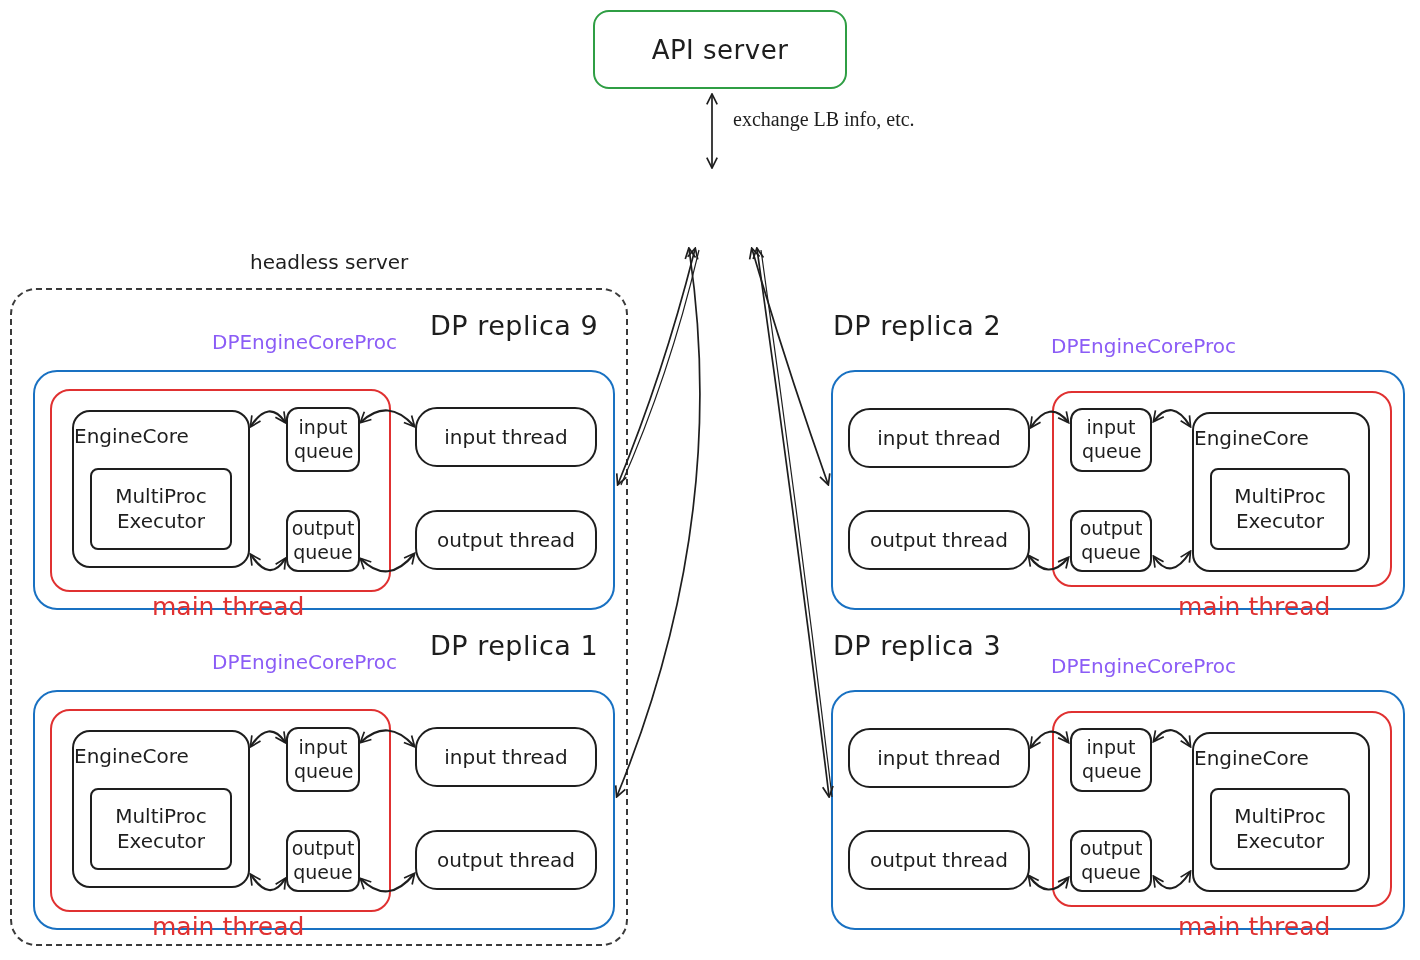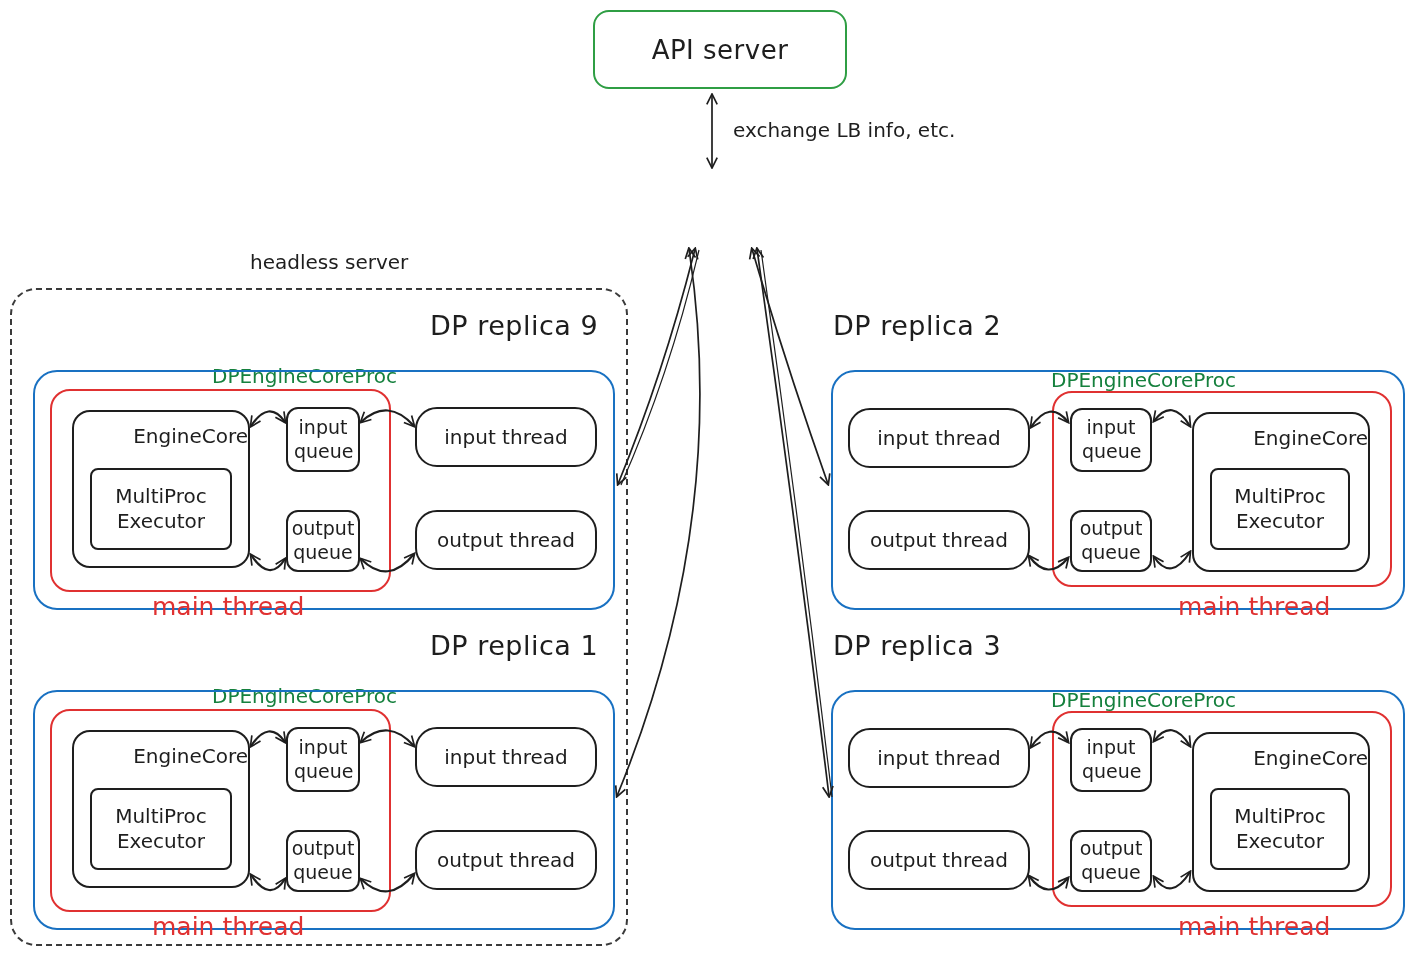--- a/index.html
+++ b/index.html
@@ -10,26 +10,26 @@
   .box{position:absolute;border:2.5px solid #1e1e1e;border-radius:16px;background:transparent;box-sizing:border-box;}
   .box.green{border-color:#2f9e44;}
   .box.orange{border-color:#f08c00;}
   .box.blue{border-color:#1971c2;}
   .box.red{border-color:#e03131;border-radius:20px;}
   .box.dashed{border:2px dashed #3a3a3a;border-radius:26px;}
   .center{display:flex;align-items:center;justify-content:center;text-align:center;}
   .lbl{position:absolute;white-space:nowrap;}
   .title-lg{font-size:26px;letter-spacing:.5px;}
   .replica-title{position:absolute;font-size:27px;letter-spacing:.5px;white-space:nowrap;}
-  .proc-lbl{position:absolute;font-size:20px;color:#15803d;white-space:nowrap;margin-top:34px;}
+  .proc-lbl{position:absolute;font-size:20px;color:#8b5cf6;white-space:nowrap;}
   .main-lbl{position:absolute;font-size:25px;color:#e03131;white-space:nowrap;z-index:6;}
   .note{font-size:20px;}
   .boxlbl{font-size:20px;line-height:1.25;}
   .queue .boxlbl{font-size:19px;}
-  .ec-label{position:absolute;top:12px;left:0;right:0;text-align:right;font-size:20px;}
+  .ec-label{position:absolute;top:12px;left:0;right:0;text-align:left;font-size:20px;}
   .queue{border-radius:12px;}
   .thread{border-radius:22px;}
   .mp{border-radius:8px;}
   .ec{border-radius:18px;}
   #arrows{position:absolute;left:0;top:0;z-index:5;pointer-events:none;}
   #arrows path{stroke:#1e1e1e;fill:none;}
   .short{stroke-width:2.2px;}
   .long{stroke-width:1.7px;}
   .thin{stroke-width:1.2px;}
 </style>
@@ -89,21 +89,21 @@
       <path class="short" d="M 1031,747 Q 1050,719 1068,742" marker-start="url(#ah)" marker-end="url(#ah)"></path>
       <path class="short" d="M 1154,741 Q 1172,717 1190,746" marker-start="url(#ah)" marker-end="url(#ah)"></path>
       <path class="short" d="M 1029,876 Q 1048,902 1068,878" marker-start="url(#ah)" marker-end="url(#ah)"></path>
       <path class="short" d="M 1154,877 Q 1171,902 1190,872" marker-start="url(#ah)" marker-end="url(#ah)"></path>
     </g>
   </svg>
 
   <div class="box green center" style="left:593px;top:10px;width:254px;height:79px;">
     <span class="title-lg">API server</span>
   </div>
-  <div class="lbl note" style="left:733px;top:118px;">exchange LB info, etc.</div>
+  <div class="lbl note" style="left:733px;top:108px;font-family:Liberation Serif, serif;">exchange LB info, etc.</div>
 
   <div class="lbl note" style="left:250px;top:250px;">headless server</div>
   <div class="box dashed" style="left:10px;top:288px;width:618px;height:658px;"></div>
 
   <div class="replica-title" style="left:430px;top:310px;">DP replica 9</div>
   <div class="proc-lbl" style="left:212px;top:330px;">DPEngineCoreProc</div>
   <div class="box blue" style="left:33px;top:370px;width:582px;height:240px;border-radius:24px;"></div>
   <div class="box red" style="left:50px;top:389px;width:341px;height:203px;"></div>
   <div class="main-lbl" style="left:152px;top:592px;">main thread</div>
   <div class="box ec" style="left:72px;top:410px;width:178px;height:158px;">

